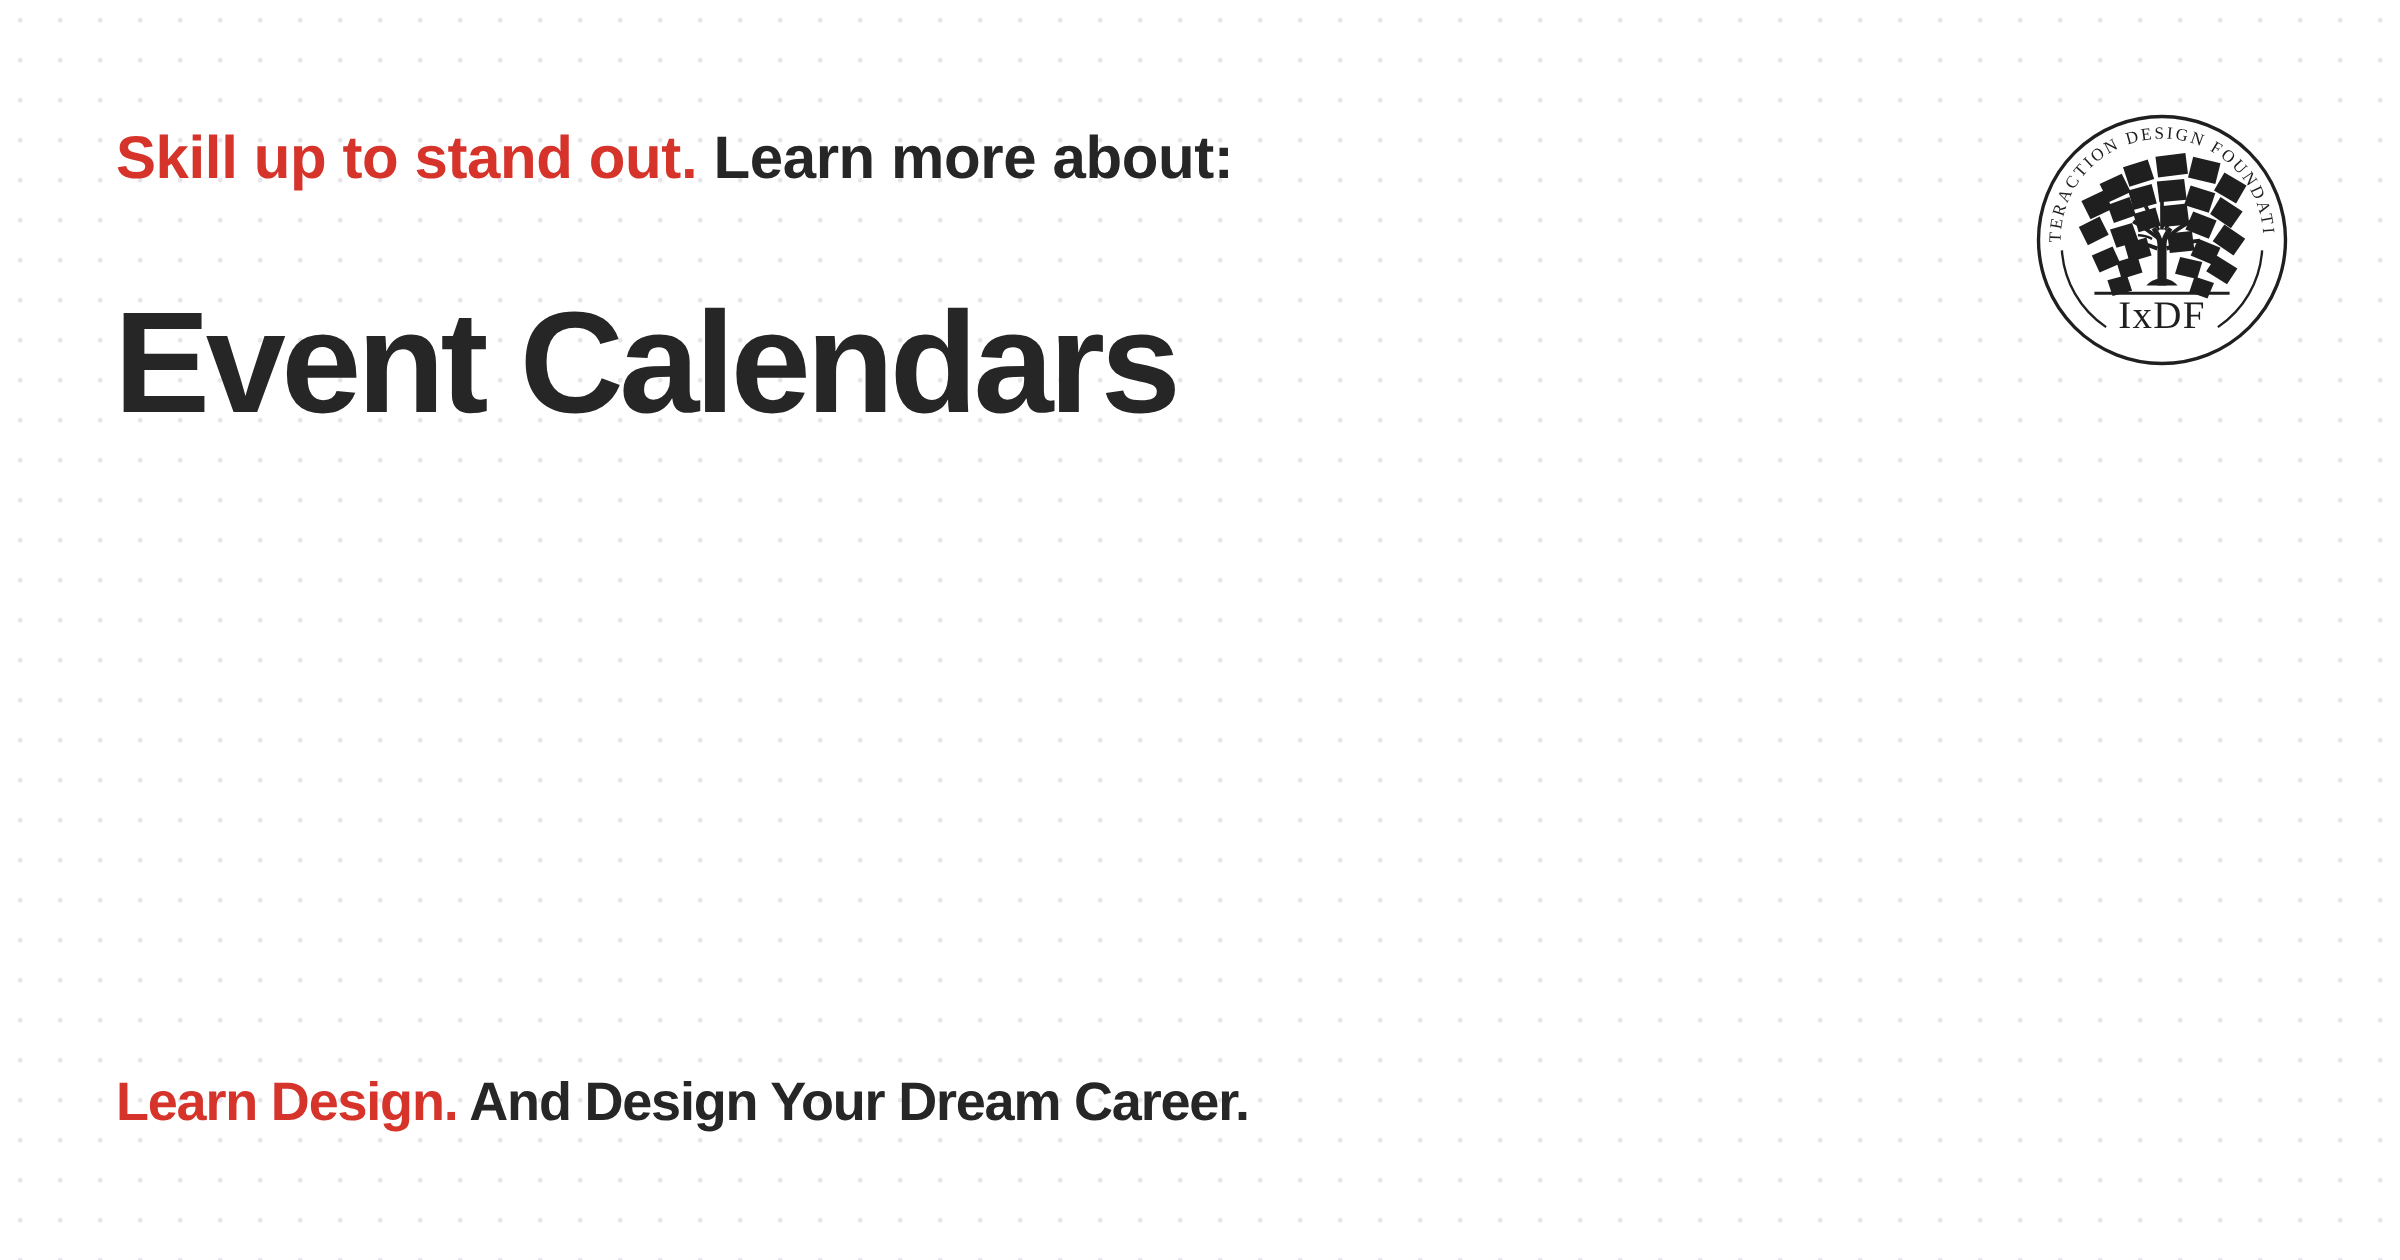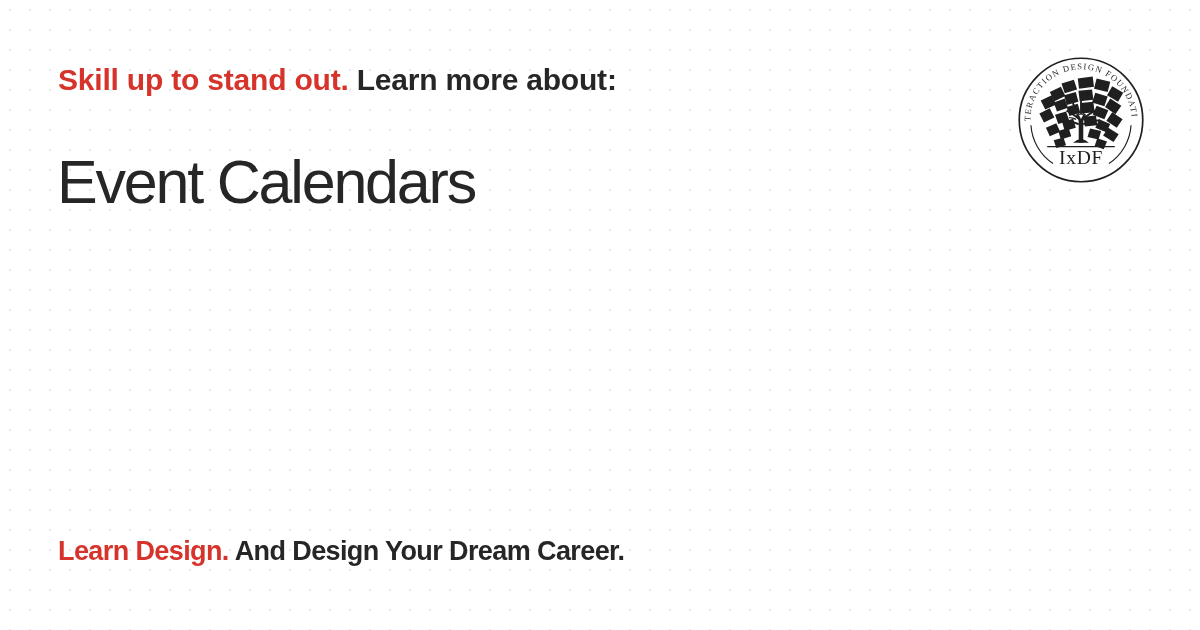--- a/index.html
+++ b/index.html
@@ -41,22 +41,22 @@
   }
   .accent { color: #d6332b; }
   .dark   { color: #262626; }
 
   
   .headline {
     position: absolute;
     left: 57px;
     top: 126px;
     width: 1000px;
-    font-size: 61px;
-    font-weight: normal;
+    font-size: 72px;
+    font-weight: bold;
     line-height: 112px;
     letter-spacing: -2.2px;
     color: #262626;
     white-space: nowrap;
   }
 
   
   .tagline {
     position: absolute;
     left: 58px;

